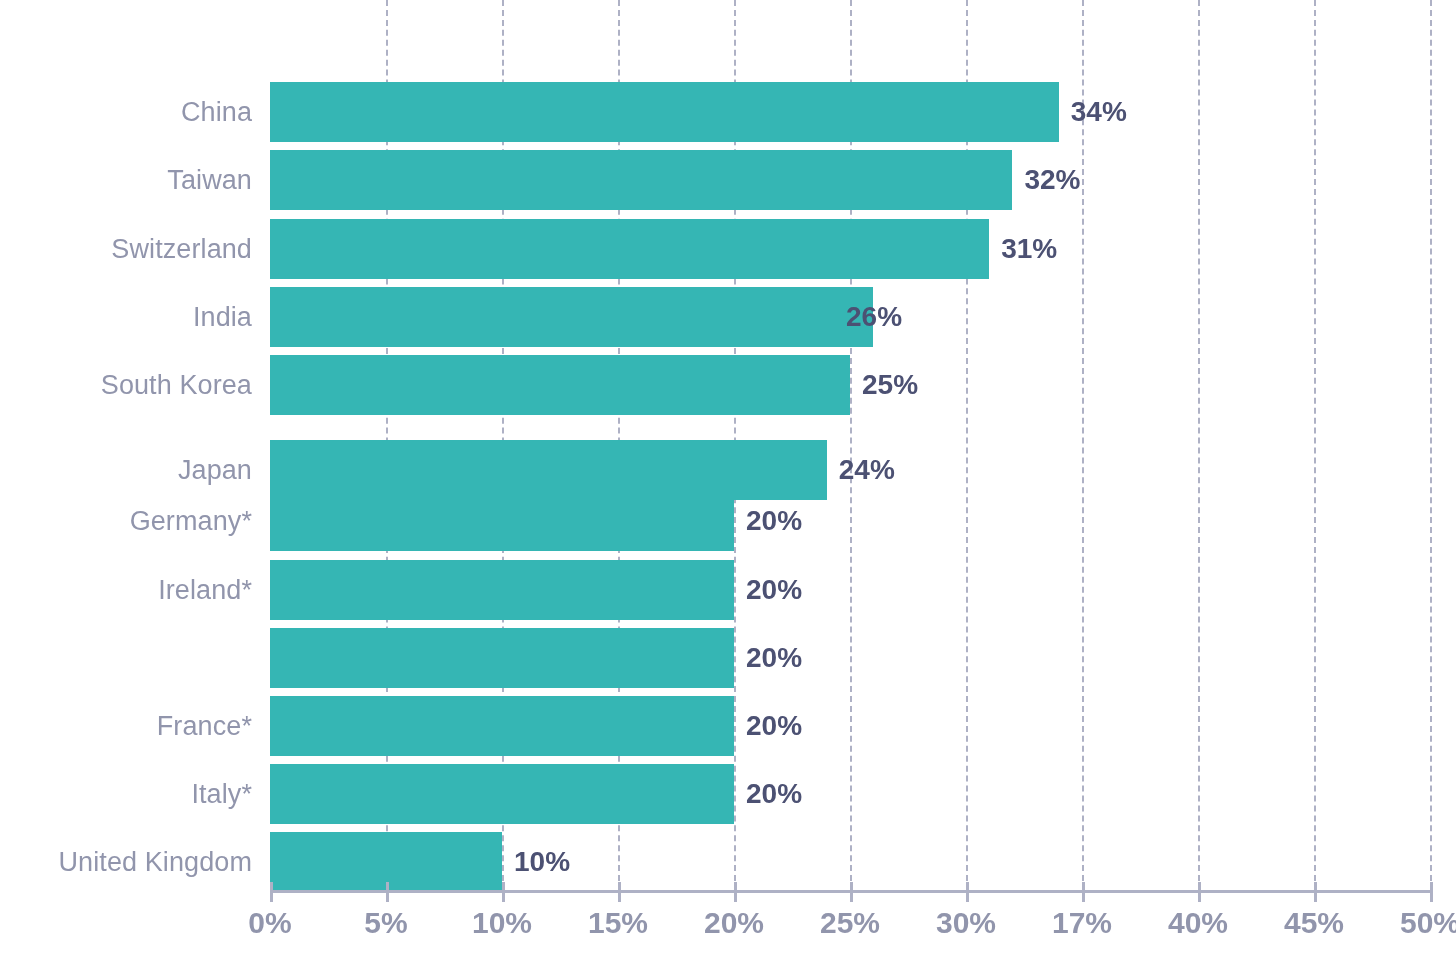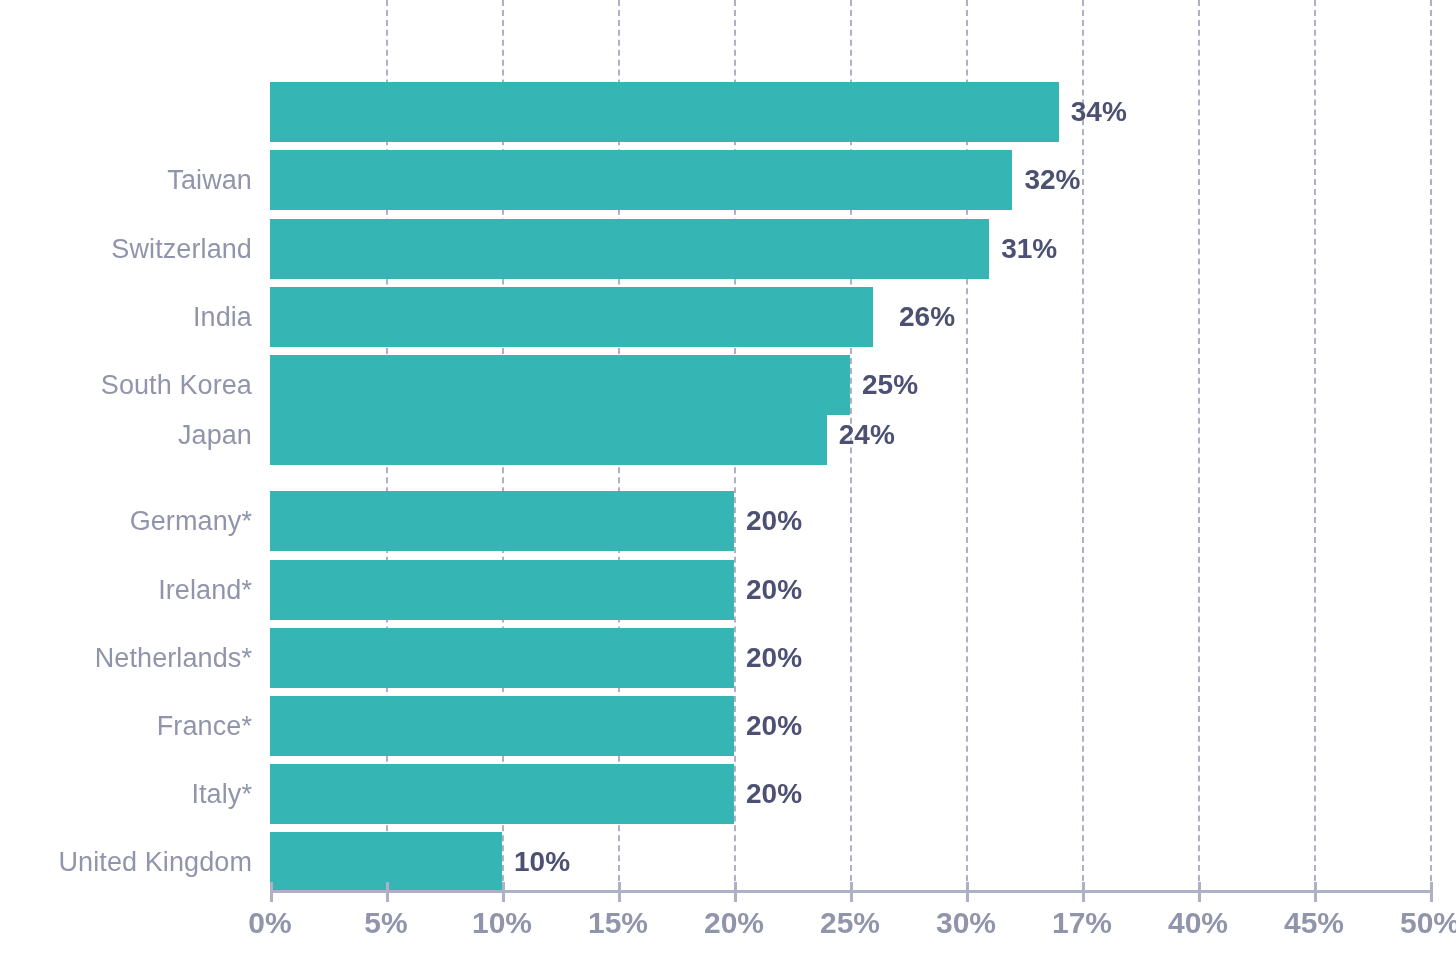--- a/index.html
+++ b/index.html
@@ -127,60 +127,60 @@
       <div class="gridline" style="left: 580px;"></div>
       <div class="gridline" style="left: 696px;"></div>
       <div class="gridline" style="left: 812px;"></div>
       <div class="gridline" style="left: 928px;"></div>
       <div class="gridline" style="left: 1044px;"></div>
       <div class="gridline" style="left: 1160px;"></div>
     </div>
 
   <div class="rows" id="rows">
       <div class="row" style="top: 82.2px;">
+        <div class="cat-label">China</div>
         <div class="bar" style="width: 788.8px; background: rgb(53, 182, 180);"></div>
         <div class="value-label" style="left: 1058.8px;">34%</div>
       </div>
       <div class="row" style="top: 150.4px;">
         <div class="cat-label">Taiwan</div>
         <div class="bar" style="width: 742.4px; background: rgb(53, 182, 180);"></div>
         <div class="value-label" style="left: 1012.4px;">32%</div>
       </div>
       <div class="row" style="top: 218.6px;">
         <div class="cat-label">Switzerland</div>
         <div class="bar" style="width: 719.2px; background: rgb(53, 182, 180);"></div>
         <div class="value-label" style="left: 989.2px;">31%</div>
       </div>
       <div class="row" style="top: 286.8px;">
         <div class="cat-label">India</div>
         <div class="bar" style="width: 603.2px; background: rgb(53, 182, 180);"></div>
-        <div class="value-label" style="left: 887px;">26%</div>
+        <div class="value-label" style="left: 834px;">26%</div>
       </div>
       <div class="row" style="top: 355px;">
         <div class="cat-label">South Korea</div>
         <div class="bar" style="width: 580px; background: rgb(53, 182, 180);"></div>
         <div class="value-label" style="left: 850px;">25%</div>
       </div>
-      <div class="row" style="top: 405px;">
+      <div class="row" style="top: 440px;">
         <div class="cat-label">Japan</div>
         <div class="bar" style="width: 556.8px; background: rgb(53, 182, 180);"></div>
         <div class="value-label" style="left: 826.8px;">24%</div>
       </div>
       <div class="row" style="top: 491.4px;">
         <div class="cat-label">Germany*</div>
         <div class="bar" style="width: 464px; background: rgb(53, 182, 180);"></div>
         <div class="value-label" style="left: 734px;">20%</div>
       </div>
       <div class="row" style="top: 559.6px;">
         <div class="cat-label">Ireland*</div>
         <div class="bar" style="width: 464px; background: rgb(53, 182, 180);"></div>
         <div class="value-label" style="left: 734px;">20%</div>
       </div>
       <div class="row" style="top: 627.8px;">
-        <div class="cat-label">Netherlands*</div>
         <div class="bar" style="width: 464px; background: rgb(53, 182, 180);"></div>
         <div class="value-label" style="left: 734px;">20%</div>
       </div>
       <div class="row" style="top: 696px;">
         <div class="cat-label">France*</div>
         <div class="bar" style="width: 464px; background: rgb(53, 182, 180);"></div>
         <div class="value-label" style="left: 734px;">20%</div>
       </div>
       <div class="row" style="top: 764.2px; padding-left: 28px;">
         <div class="cat-label">Italy*</div>

